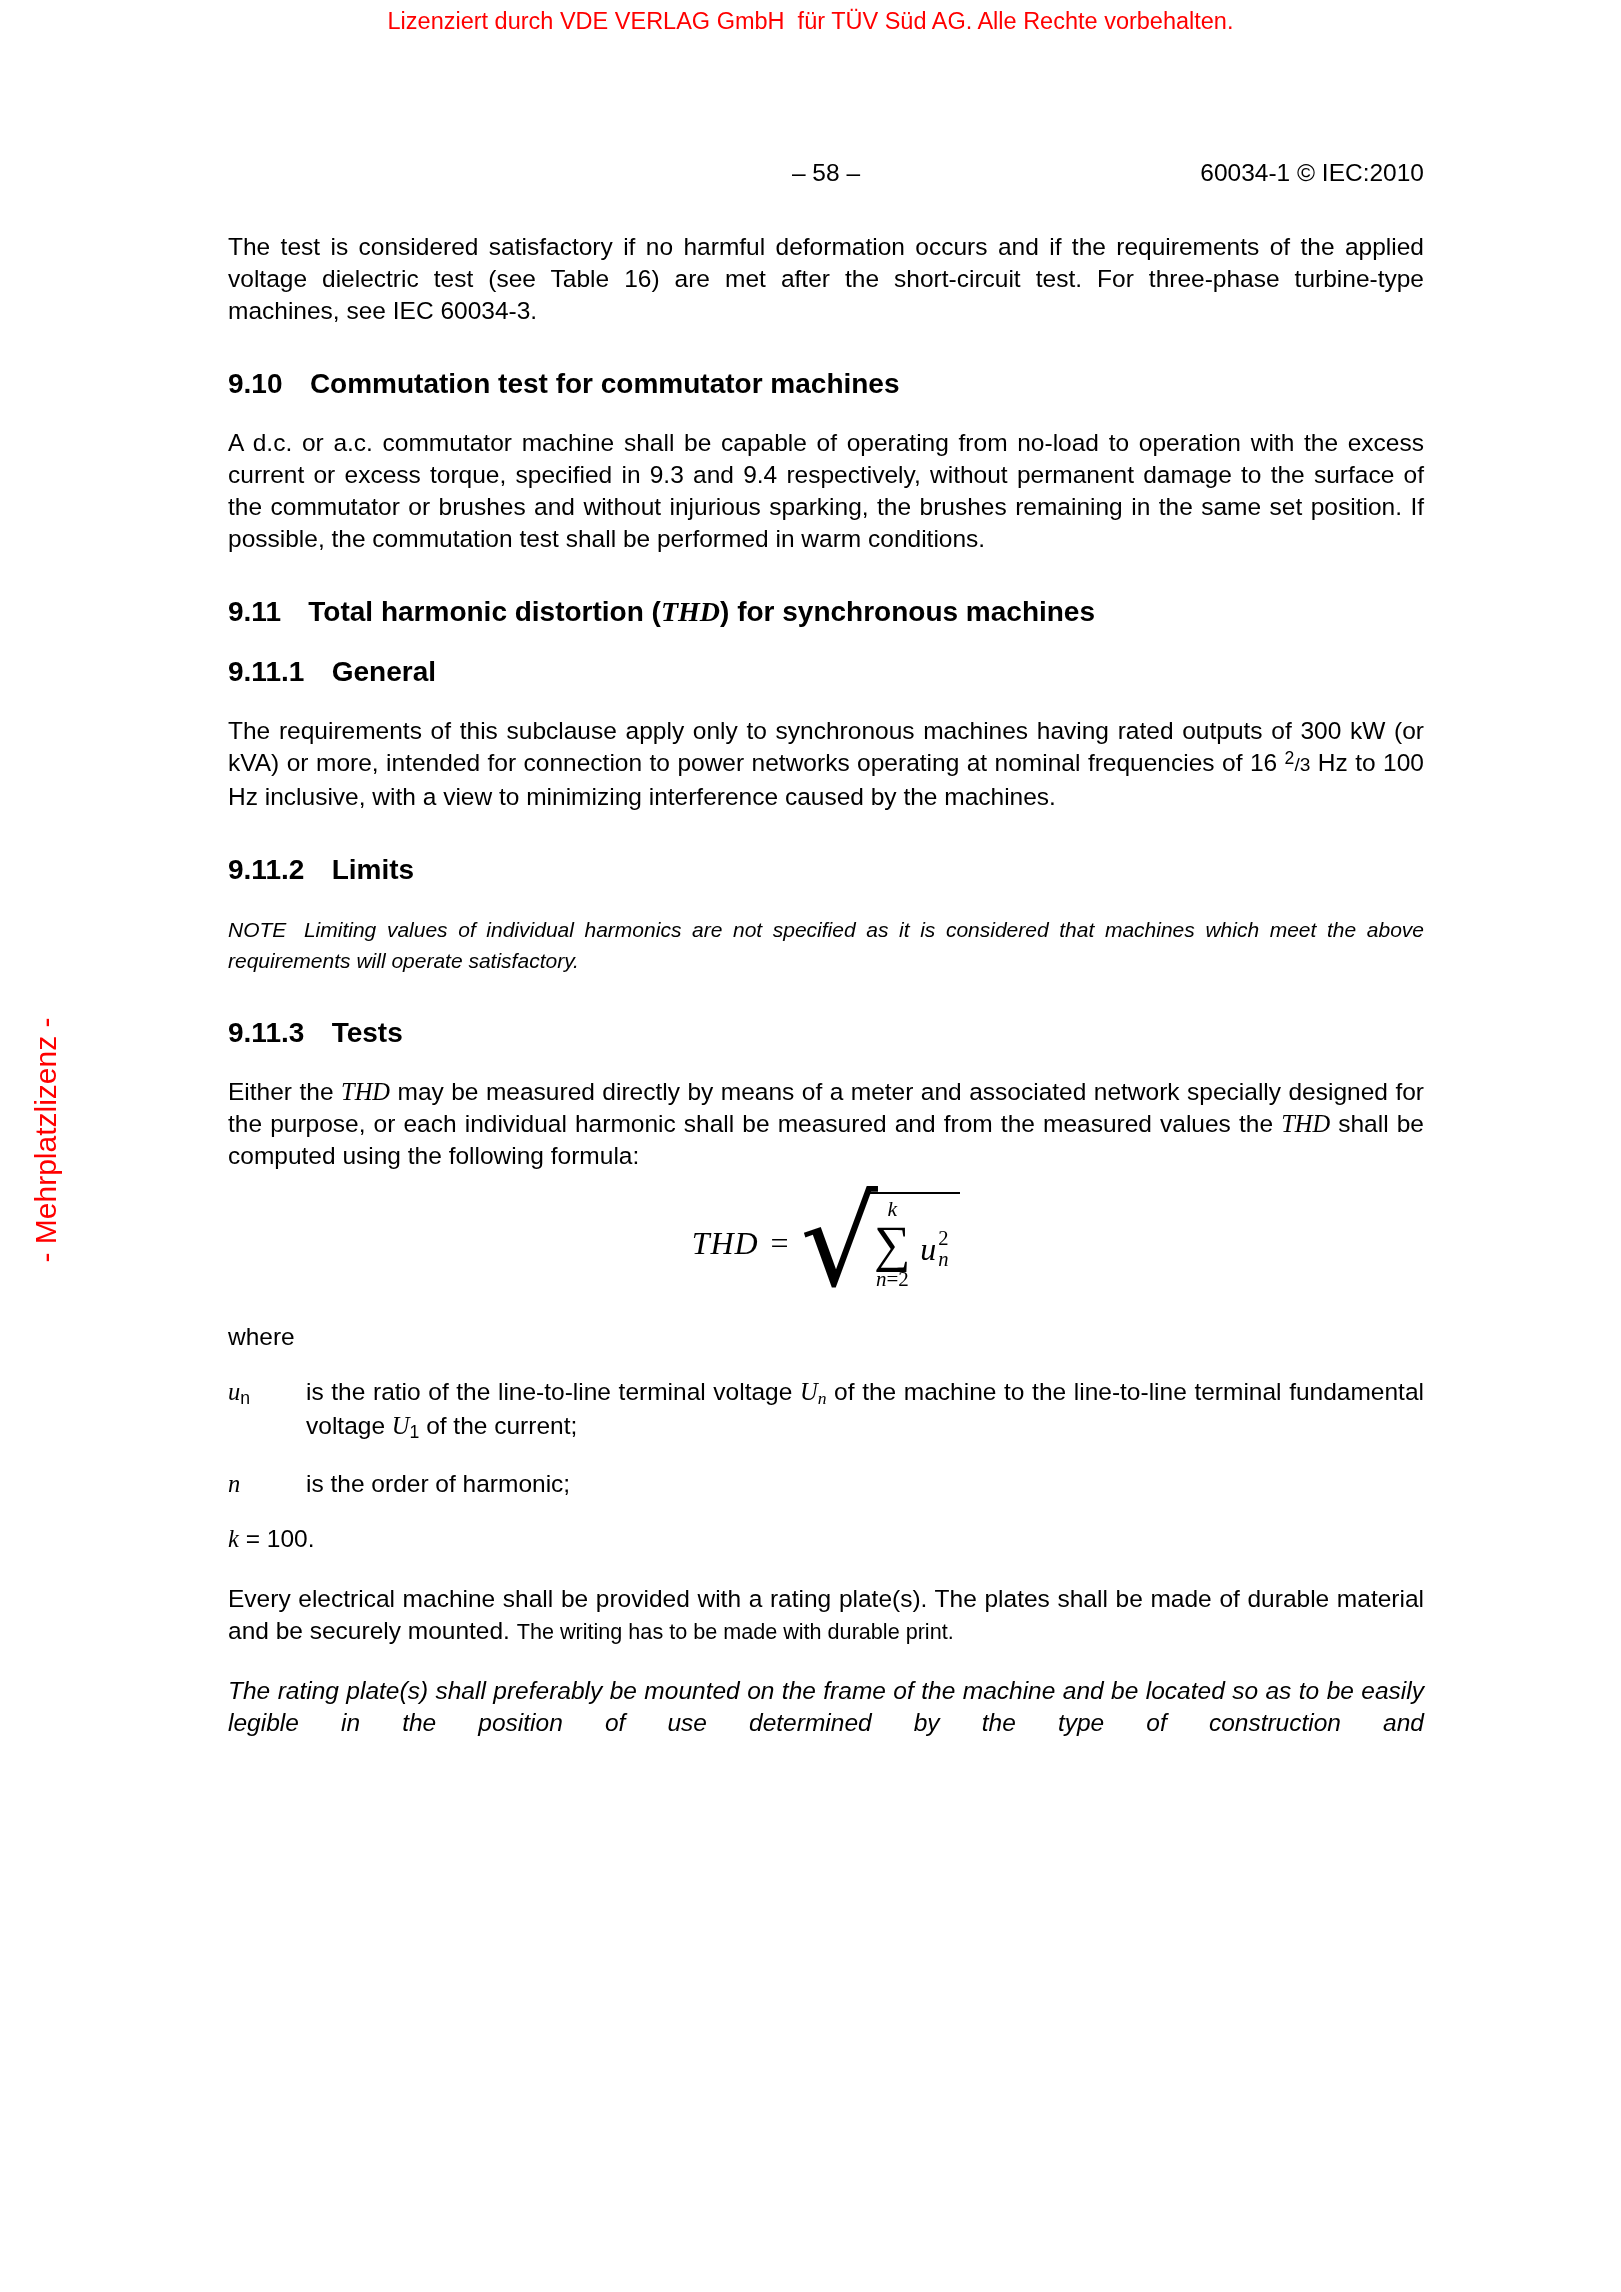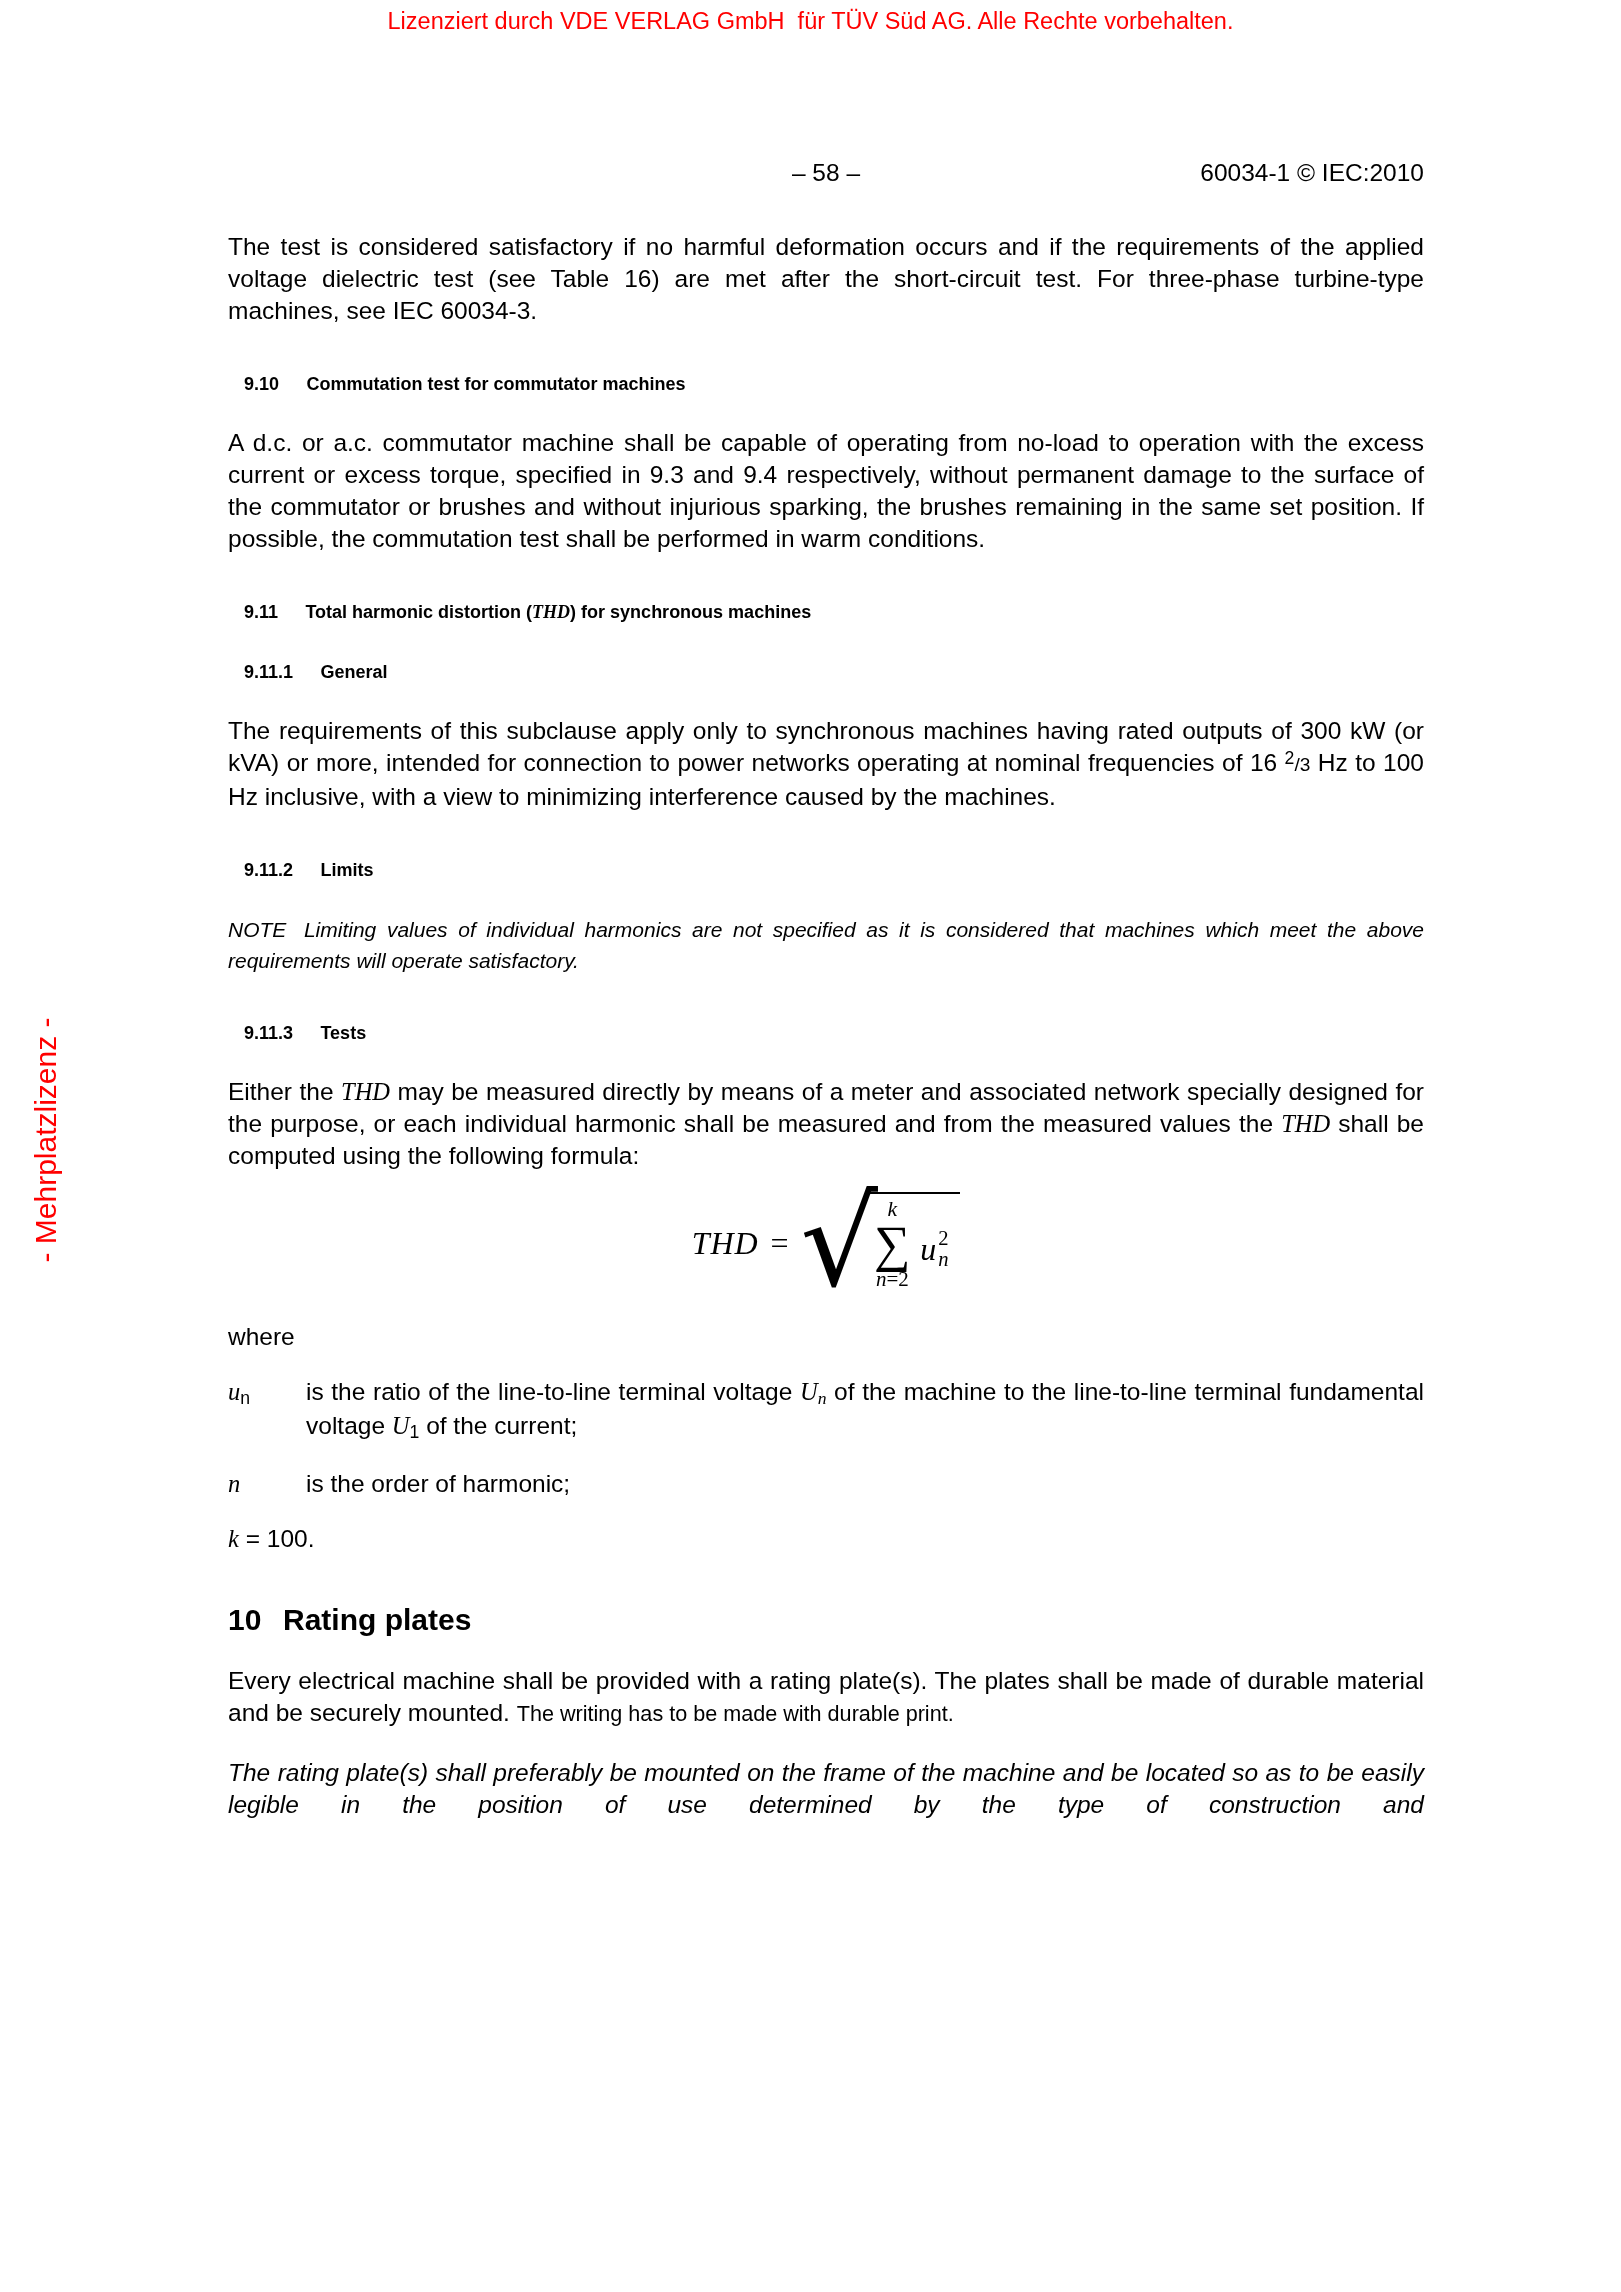--- a/index.html
+++ b/index.html
@@ -33,21 +33,21 @@
   }
   .page-header .page-number {
     position:absolute; left:50%; transform:translateX(-50%);
   }
   .page-header .doc-ref { position:absolute; right:0; }
   
   .content { margin:0 197px 0 195px; font-size:24.5px; line-height:32px; }
   .content p { text-align:justify; margin:27.4px 0 0; }
   p.first { margin-top:42px; }
   p.justify-last { text-align-last:justify;font-style:italic; }
-  h2, h3 { font-size:18px; line-height:32px; font-weight:bold; margin:41px 16px 0; }
+  h2, h3 { font-size:28px; line-height:32px; font-weight:bold; margin:41px 0 0; }
   h3.sub { margin-top:27.4px; }
   h1.chapter { font-size:30px; line-height:35px; font-weight:bold; margin:47px 0 0; }
   .sec-num { display:inline-block; margin-right:27.4px; }
   h1.chapter .sec-num { margin-right:21.6px; }
   
   .note { font-size:21px; line-height:31px; margin-top:33px; text-align:justify;font-style:italic; }
   .note-label { display:inline-block; margin-right:17.6px; }
   
   .where-line { margin-top:21.6px; }
   .def-row { display:flex; margin-top:23.5px; }
@@ -165,22 +165,19 @@
 
     <div class="def-row">
       <span class="def-term"><span class="s-i">n</span></span>
       <span class="def-text">is the order of harmonic;</span>
     </div>
 
     <div class="def-row">
       <span><span class="s-i">k</span><span class="s-n"> = 100.</span></span>
     </div>
 
-    <h1 class="chapter">
-      <span class="sec-num">10</span><span>Rating plates</span>
-    </h1>
 
     <p><span class="s-n">Every electrical machine shall be provided with a rating plate(s). The plates shall be made of durable material and be securely mounted. </span><span class="s-small">The writing has to be made with durable print.</span></p>
     <p class="justify-last">The rating plate(s) shall preferably be mounted on the frame of the machine and be located so as to be easily legible in the position of use determined by the type of construction and</p>
 
   </main>
 </div>
 
 
 </body></html>

